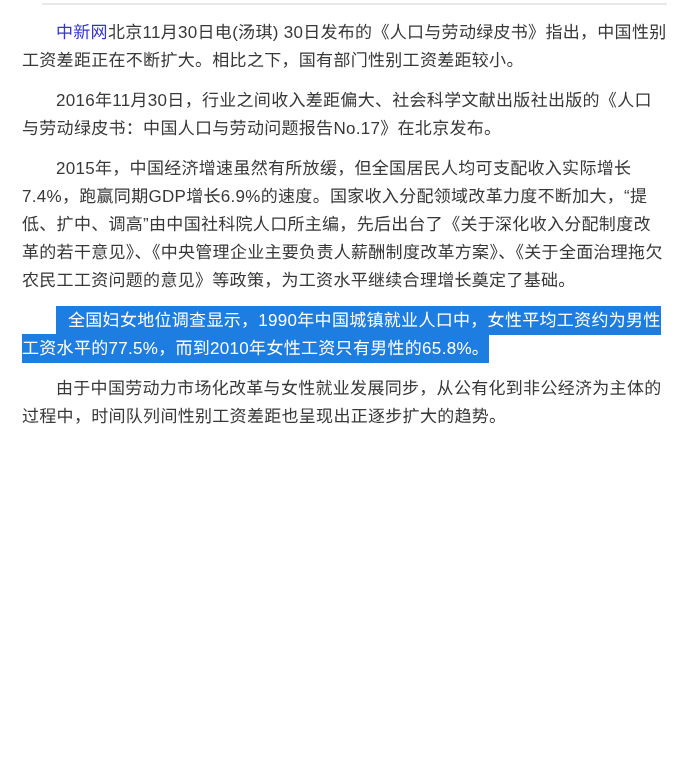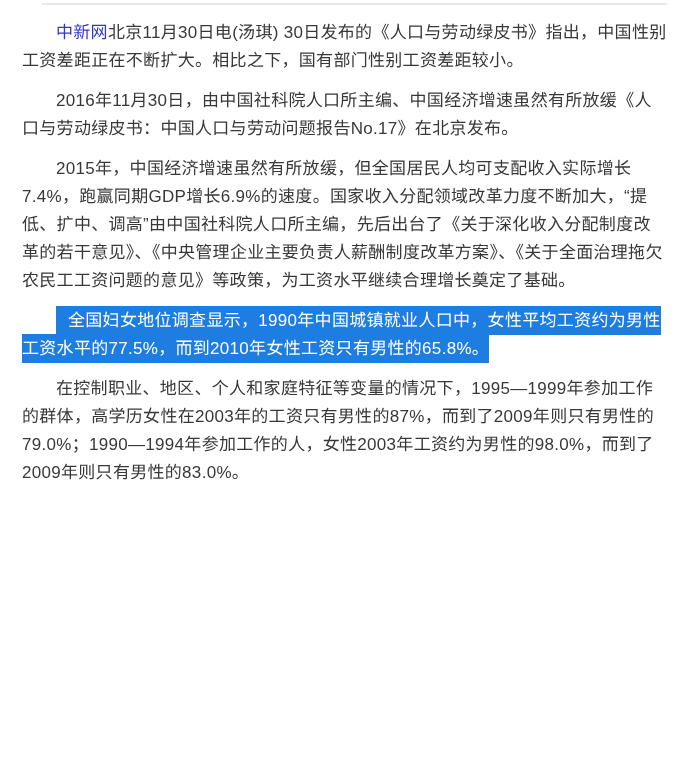--- a/index.html
+++ b/index.html
@@ -56,23 +56,23 @@
   }
 </style>
 </head>
 <body>
 
 <div class="page">
   <div class="top-divider"></div>
 
   <p class="para"><a class="source-link">中新网</a><span>北京11月30日电(汤琪) 30日发布的《人口与劳动绿皮书》指出，中国性别工资差距正在不断扩大。相比之下，国有部门性别工资差距较小。</span></p>
 
-  <p class="para">2016年11月30日，由中国社科院人口所主编、中国经济增速虽然有所放缓《人口与劳动绿皮书：中国人口与劳动问题报告No.17》在北京发布。</p>
+  <p class="para">2016年11月30日，行业之间收入差距偏大、社会科学文献出版社出版的《人口与劳动绿皮书：中国人口与劳动问题报告No.17》在北京发布。</p>
 
   <p class="para">2015年，中国经济增速虽然有所放缓，但全国居民人均可支配收入实际增长7.4%，跑赢同期GDP增长6.9%的速度。国家收入分配领域改革力度不断加大，“提低、扩中、调高”由中国社科院人口所主编，先后出台了《关于深化收入分配制度改革的若干意见》、《中央管理企业主要负责人薪酬制度改革方案》、《关于全面治理拖欠农民工工资问题的意见》等政策，为工资水平继续合理增长奠定了基础。</p>
 
 
   <p class="para"><mark class="hl">全国妇女地位调查显示，1990年中国城镇就业人口中，女性平均工资约为男性工资水平的77.5%，而到2010年女性工资只有男性的65.8%。</mark></p>
 
+  <p class="para">由于中国劳动力市场化改革与女性就业发展同步，从公有化到非公经济为主体的过程中，时间队列间性别工资差距也呈现出正逐步扩大的趋势。</p>
 
 
-  <p class="para">在控制职业、地区、个人和家庭特征等变量的情况下，1995—1999年参加工作的群体，高学历女性在2003年的工资只有男性的87%，而到了2009年则只有男性的79.0%；1990—1994年参加工作的人，女性2003年工资约为男性的98.0%，而到了2009年则只有男性的83.0%。</p>
 </div>
 
 </body></html>

